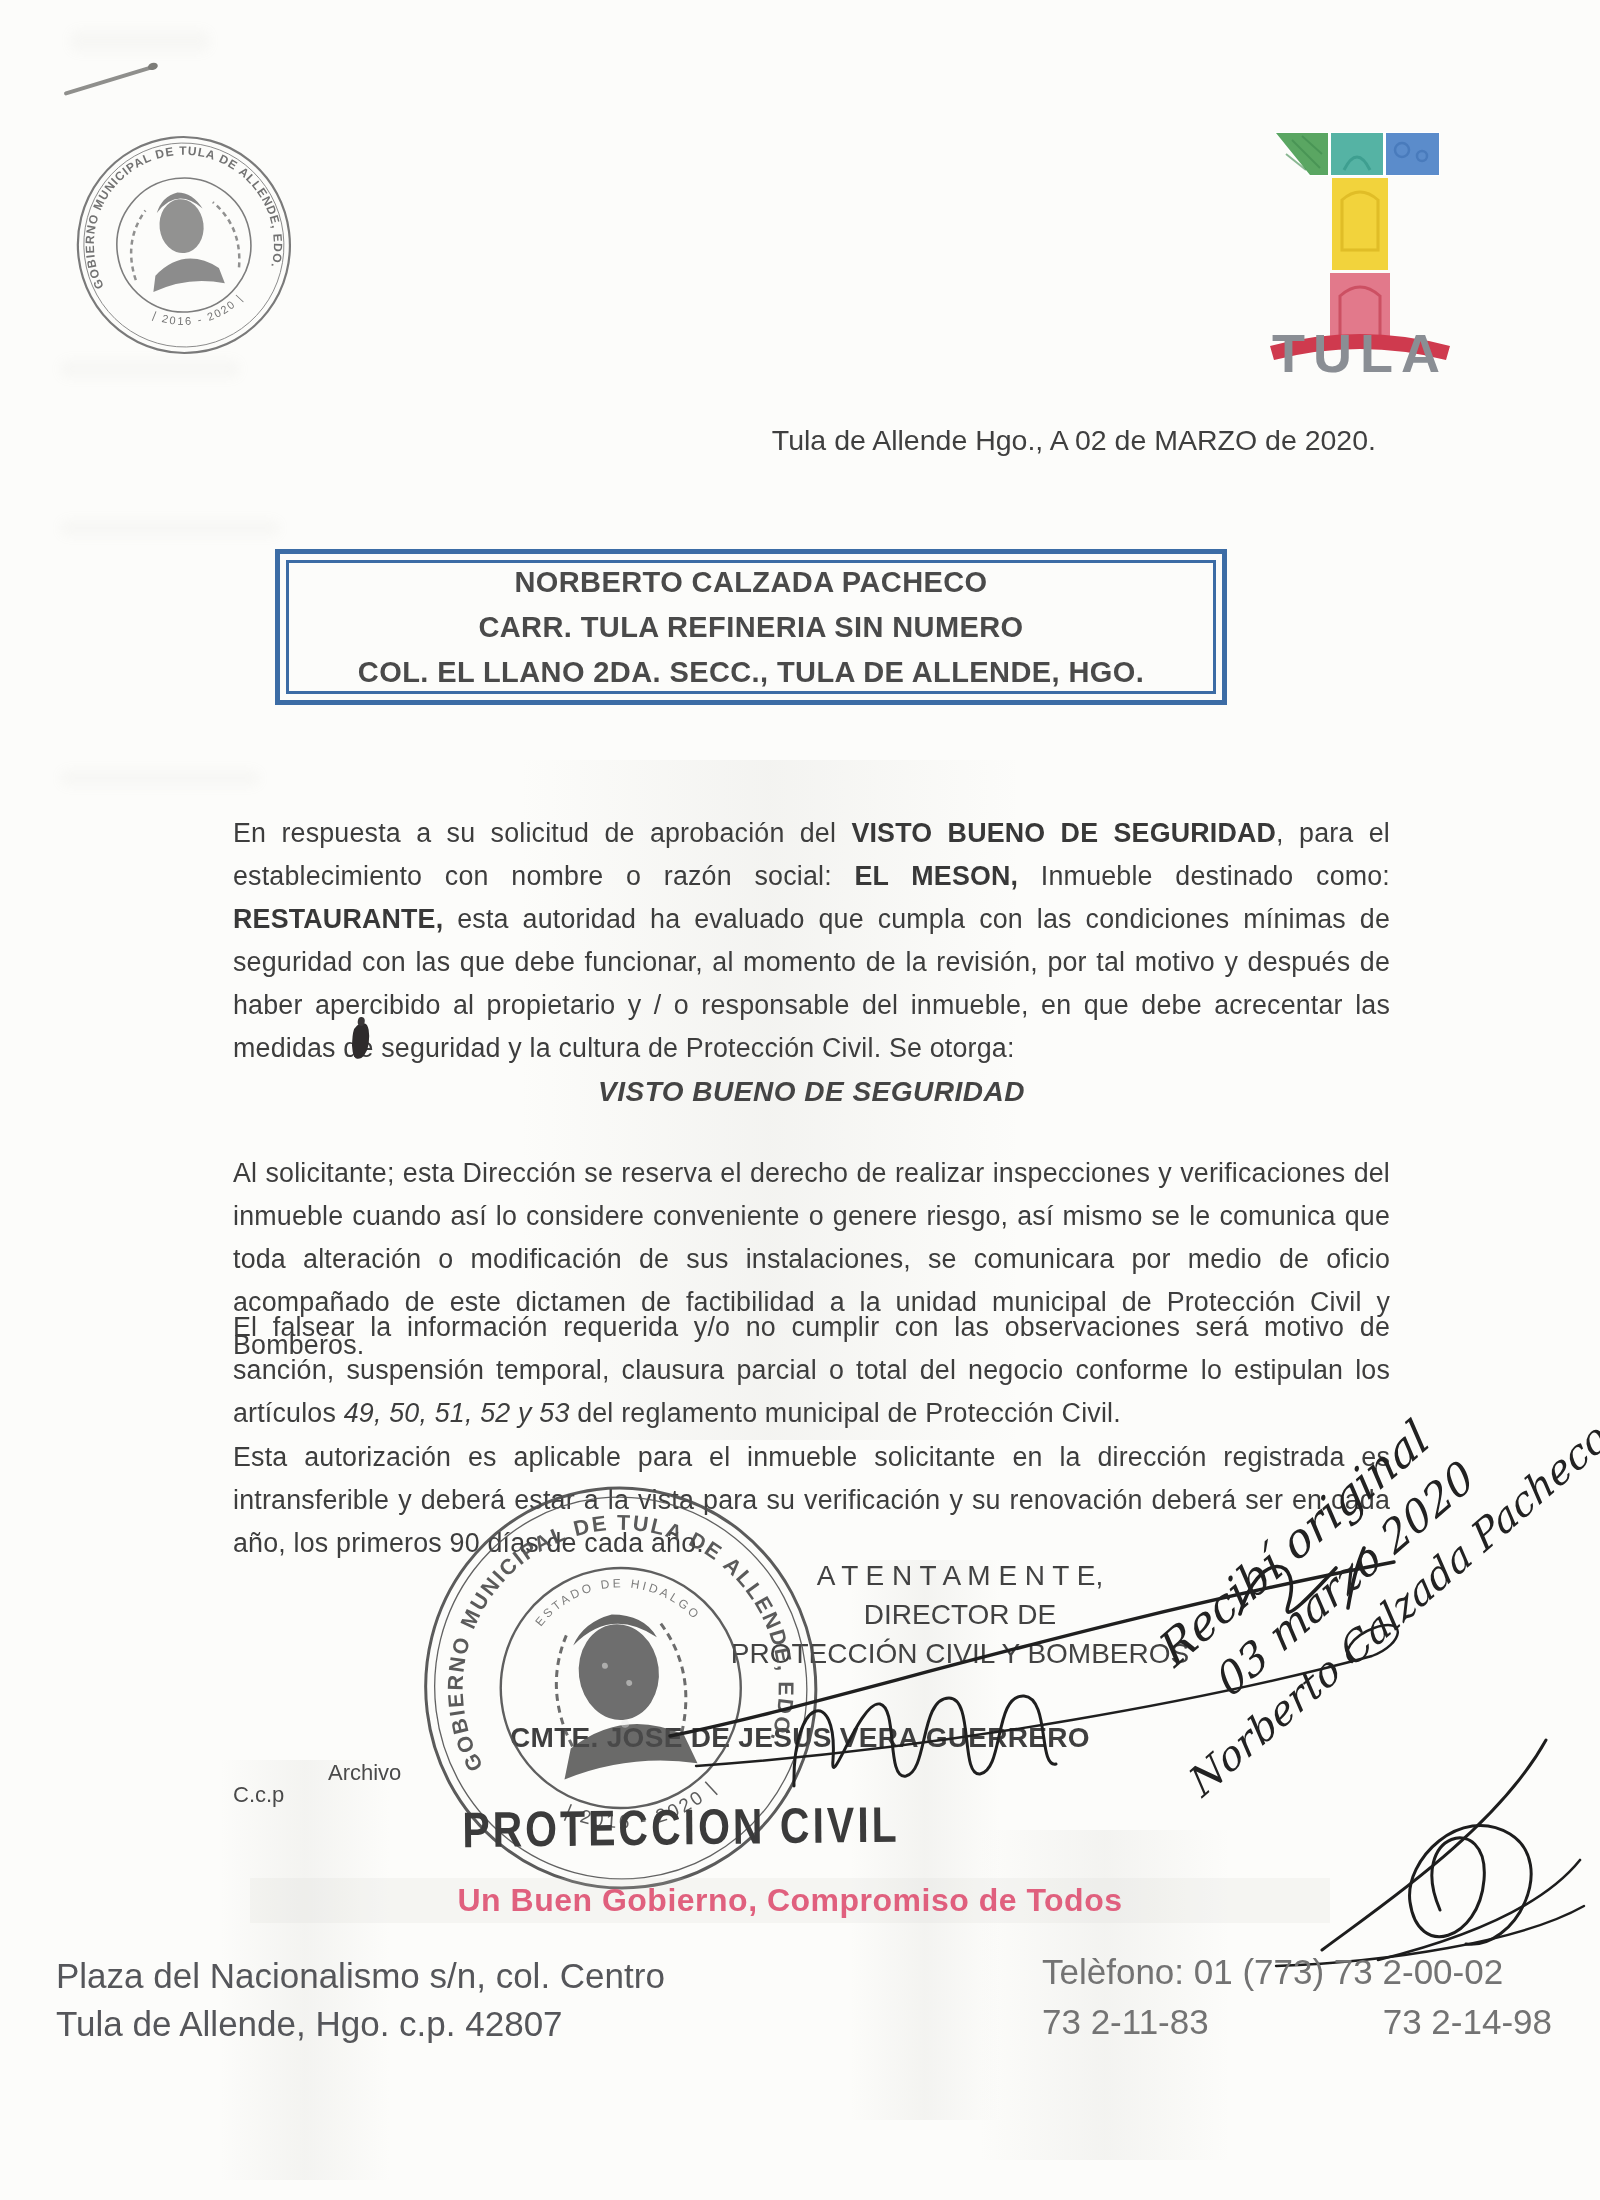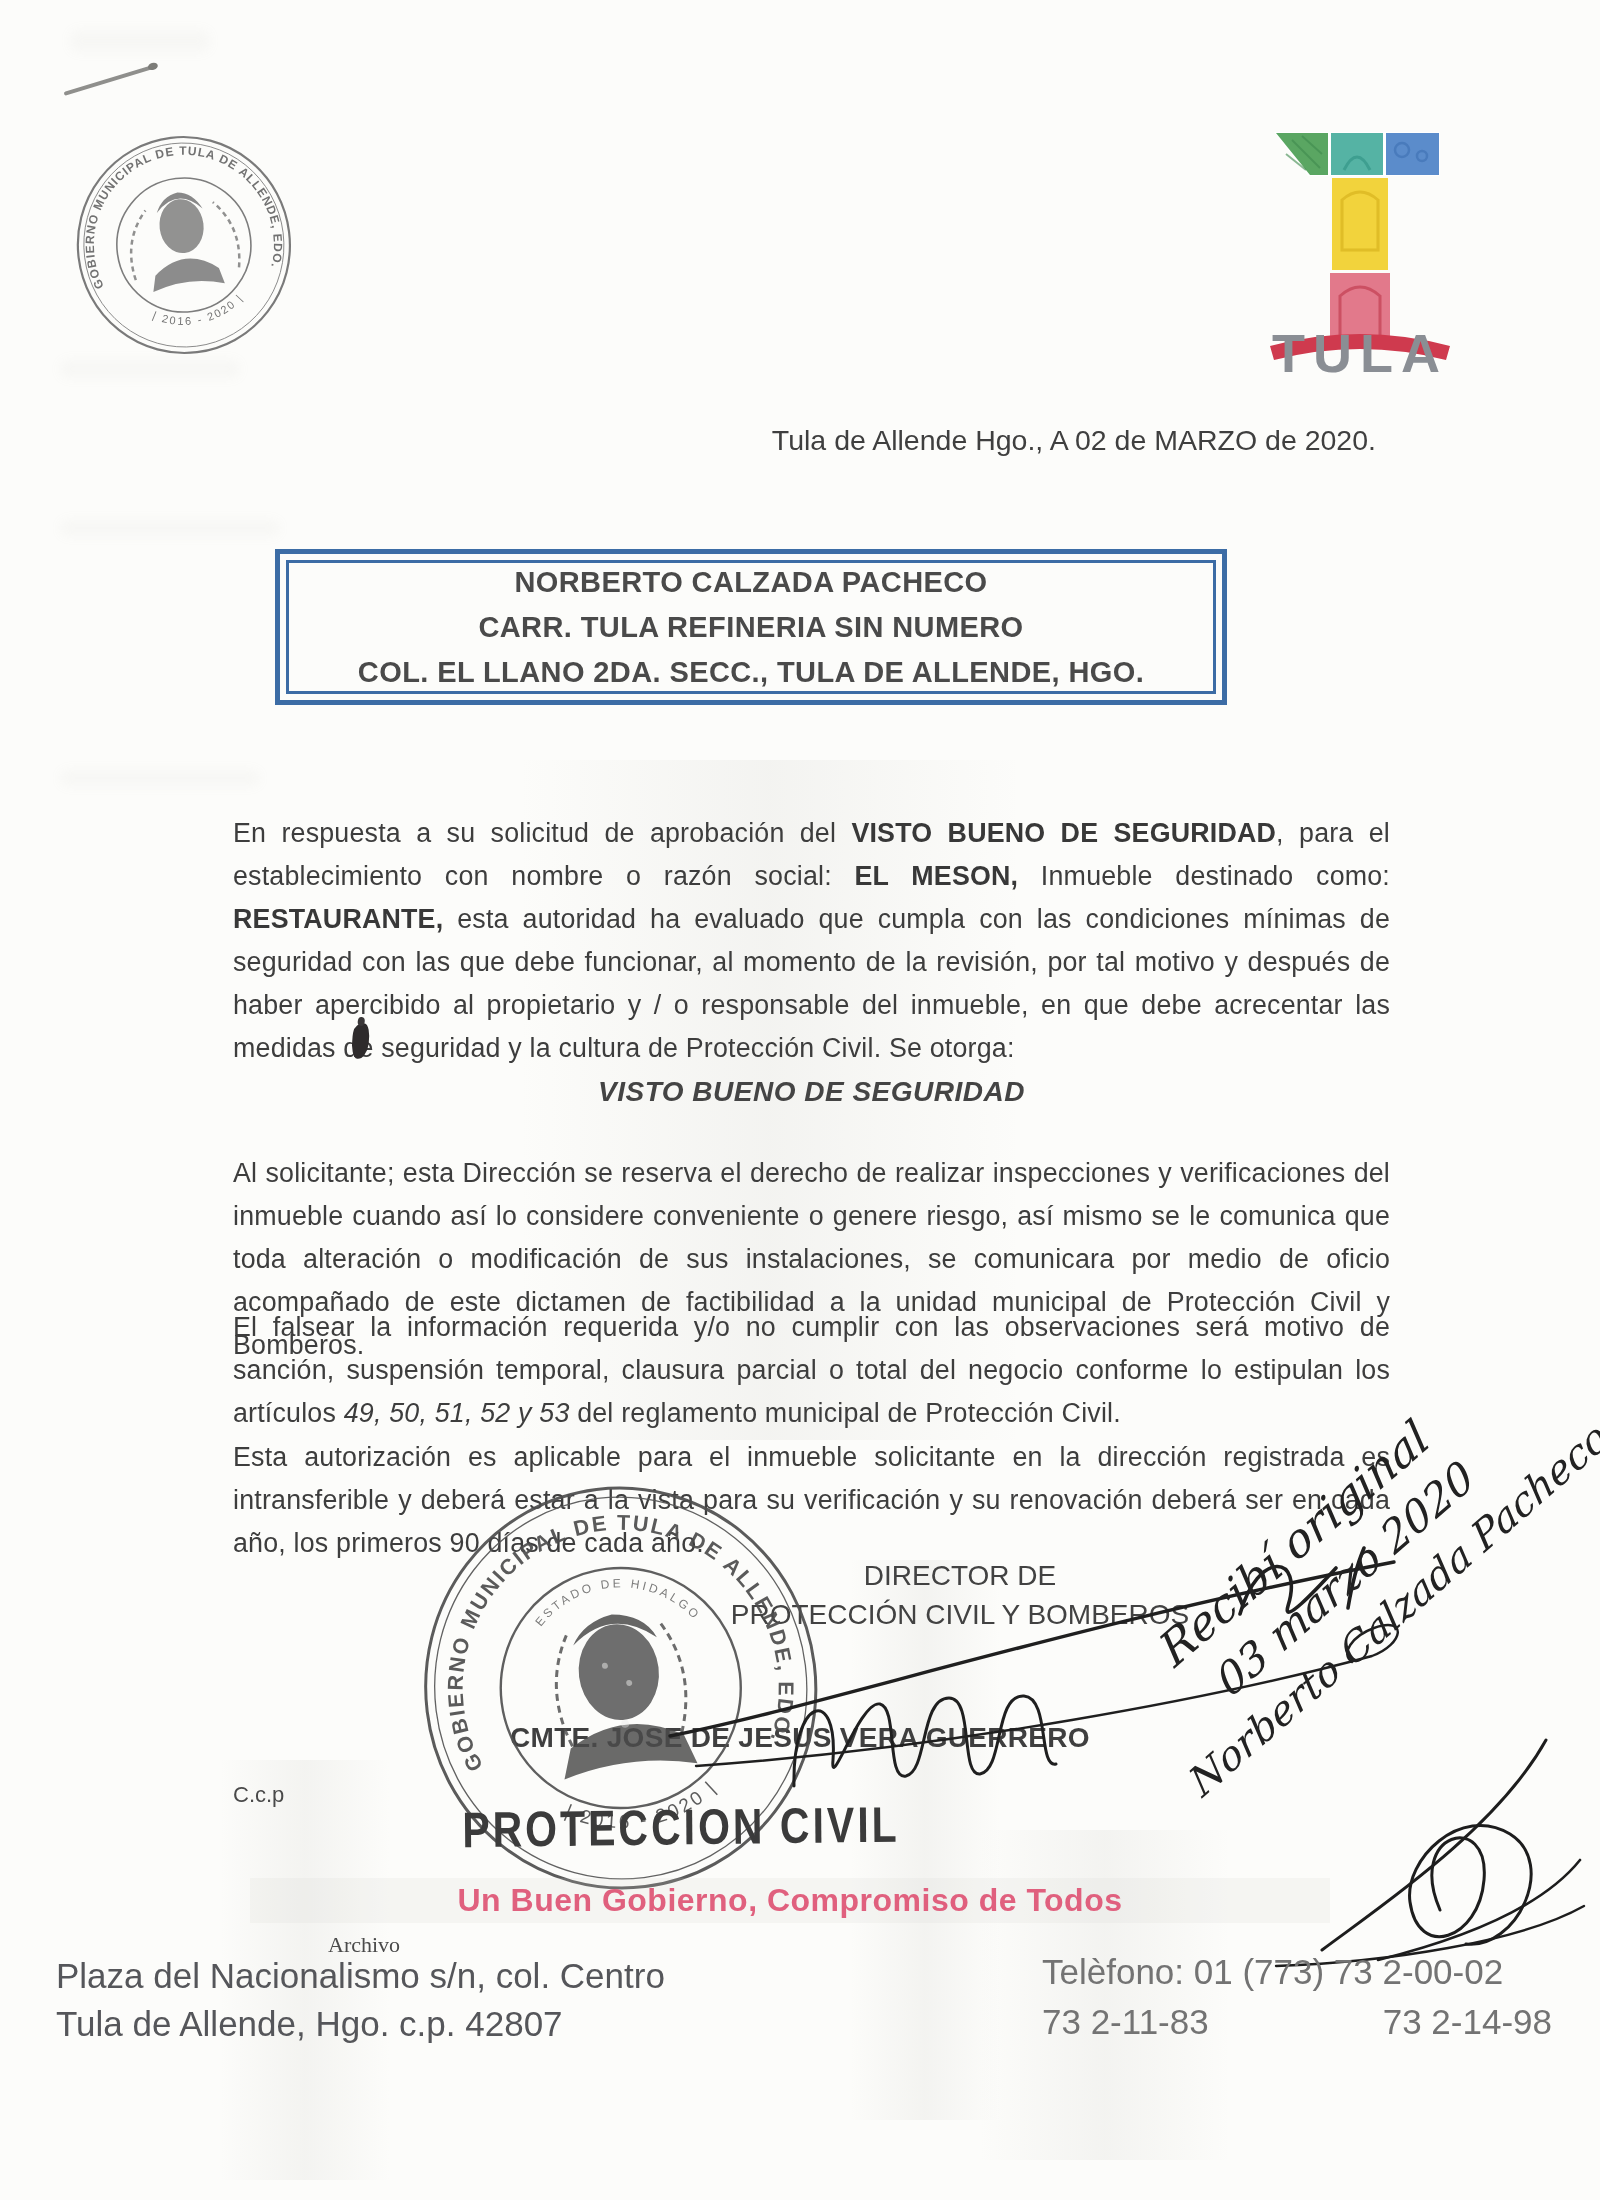--- a/index.html
+++ b/index.html
@@ -41,21 +41,21 @@
   .inkblot::before{content:""; position:absolute; left:3px; top:-6px; width:7px; height:9px; background:#3a3738; border-radius:50%;}
 
   .doc-heading{position:absolute; left:233px; top:1076px; width:1157px; text-align:center;
     font-size:28px; font-weight:bold; font-style:italic; color:#444; letter-spacing:.5px;}
 
   .sig-block{position:absolute; left:610px; top:1556px; width:700px; text-align:center;
     font-size:28px; line-height:39px; color:#424242;}
   .sig-name{position:absolute; left:430px; top:1722px; width:740px; text-align:center;
     font-size:28px; font-weight:bold; color:#3f3f3f; letter-spacing:.3px;}
   .ccp{position:absolute; left:233px; top:1782px; font-size:22px; color:#4a4a4a;}
-  .archivo{position:absolute; left:328px; top:1932px; font-size:22px; color:#4a4a4a;font-family:Liberation Serif, serif;}
+  .archivo{position:absolute; left:328px; top:1760px; font-size:22px; color:#4a4a4a;}
 
   .stamp-round{position:absolute; left:416px; top:1478px; transform:rotate(-7deg); opacity:.92;}
   .sig-svg{position:absolute; left:652px; top:1528px;}
   .flourish-svg{position:absolute; left:1258px; top:1712px;}
 
   .stencil{position:absolute; left:462px; top:1802px; font-size:41px; font-weight:bold; color:#3b3b3b;
     letter-spacing:3px; transform:scaleY(1.22) rotate(-.6deg); transform-origin:left top;
     font-family:"Liberation Sans", sans-serif;}
 
   .handwritten{position:absolute; left:1105px; top:1672px; transform:rotate(-41deg) skewX(-7deg);
@@ -155,20 +155,21 @@
 
   <div class="para" style="top:1152px;">Al solicitante; esta Dirección se reserva el derecho de realizar inspecciones y verificaciones del inmueble cuando así lo considere conveniente o genere riesgo, así mismo se le comunica que toda alteración o modificación de sus instalaciones, se comunicara por medio de oficio acompañado de este dictamen de factibilidad a la unidad municipal de Protección Civil y Bomberos.</div>
 
   <div class="para" style="top:1306px;">
     <span>El  falsear la información requerida y/o no cumplir con las observaciones será motivo de sanción, suspensión temporal, clausura parcial o total del negocio conforme lo estipulan los artículos </span><i>49, 50, 51, 52 y 53</i><span> del reglamento municipal de Protección Civil.</span>
   </div>
 
   <div class="para" style="top:1436px;">Esta autorización es aplicable para el inmueble solicitante en la dirección registrada es intransferible y deberá estar a la vista para su verificación y su  renovación deberá ser en cada año, los primeros 90 días de cada año.</div>
 
   <div class="sig-block">
+    <div>A T E N T A M E N T E,</div>
     <div>DIRECTOR DE</div>
     <div>PROTECCIÓN CIVIL Y BOMBEROS</div>
   </div>
   <div class="sig-name">CMTE.  JOSE DE JESUS VERA GUERRERO</div>
 
   <div class="stamp-round">
     <svg width="410" height="420" viewBox="0 0 410 420">
       <defs>
         <path id="stampTopArc" d="M 62 277 A 158 158 0 1 1 348 277" fill="none"></path>
         <path id="stampBotArc" d="M 105 308 A 140 140 0 0 0 305 308" fill="none"></path>

